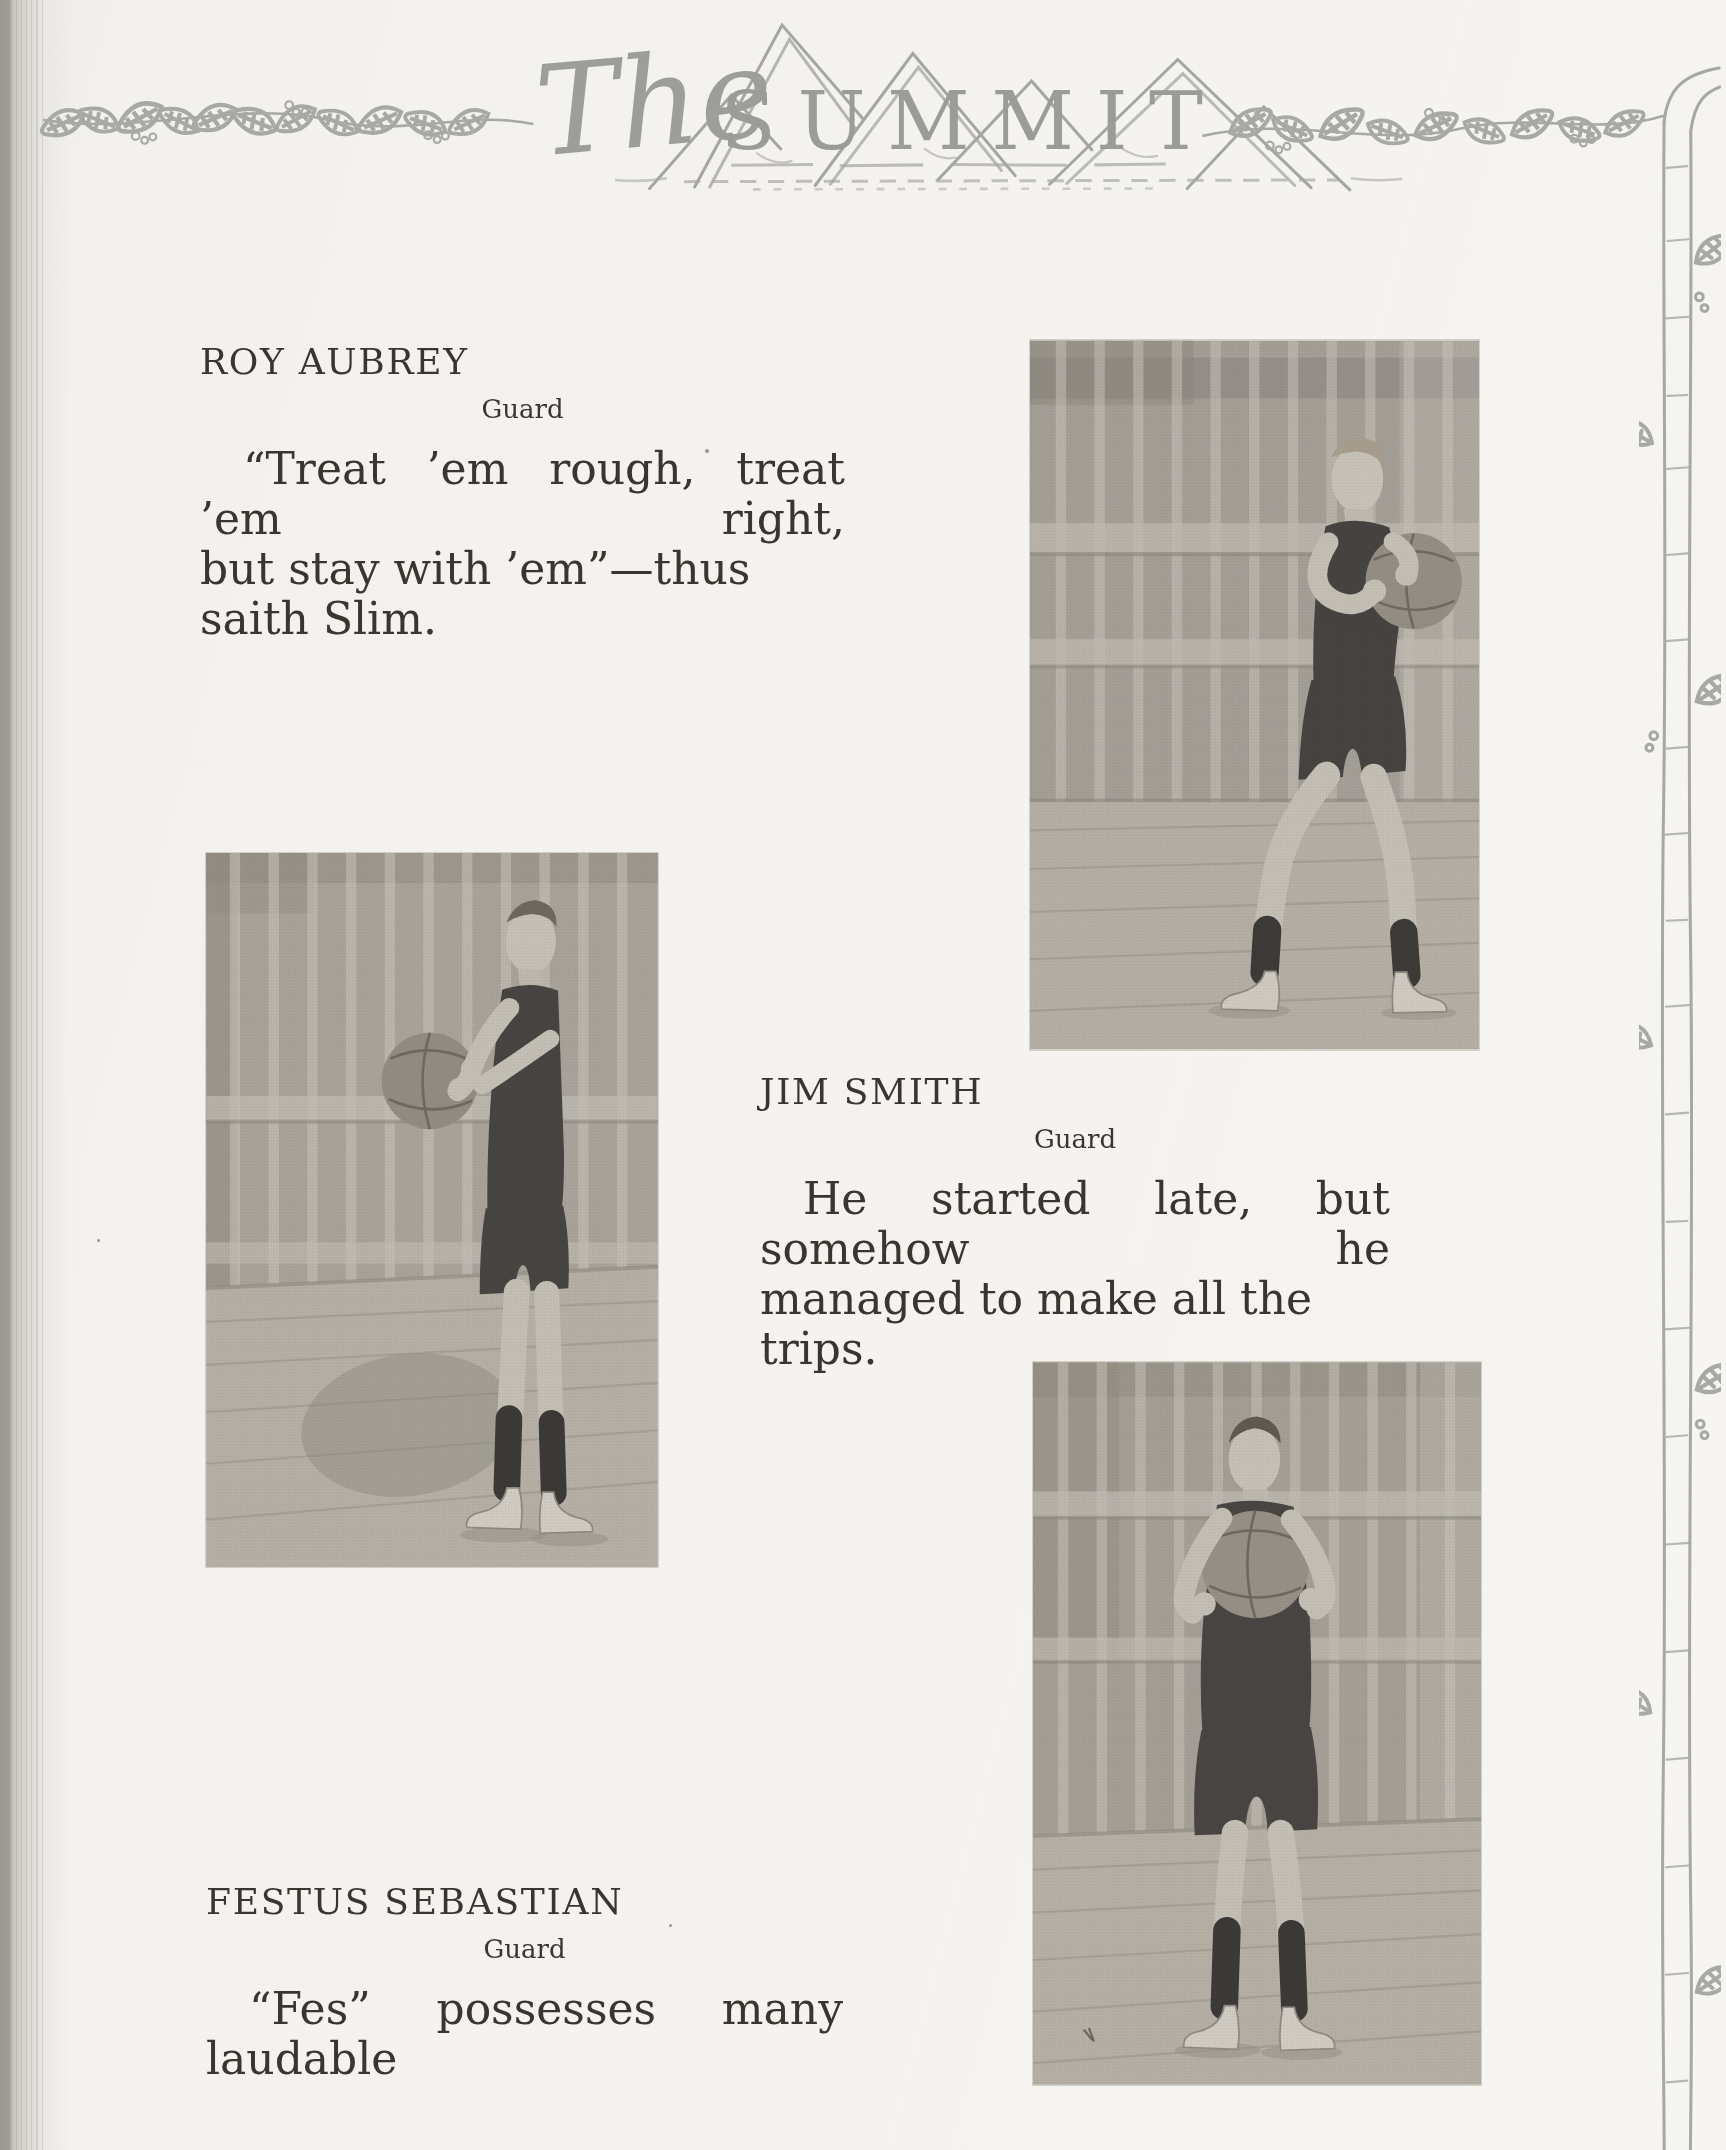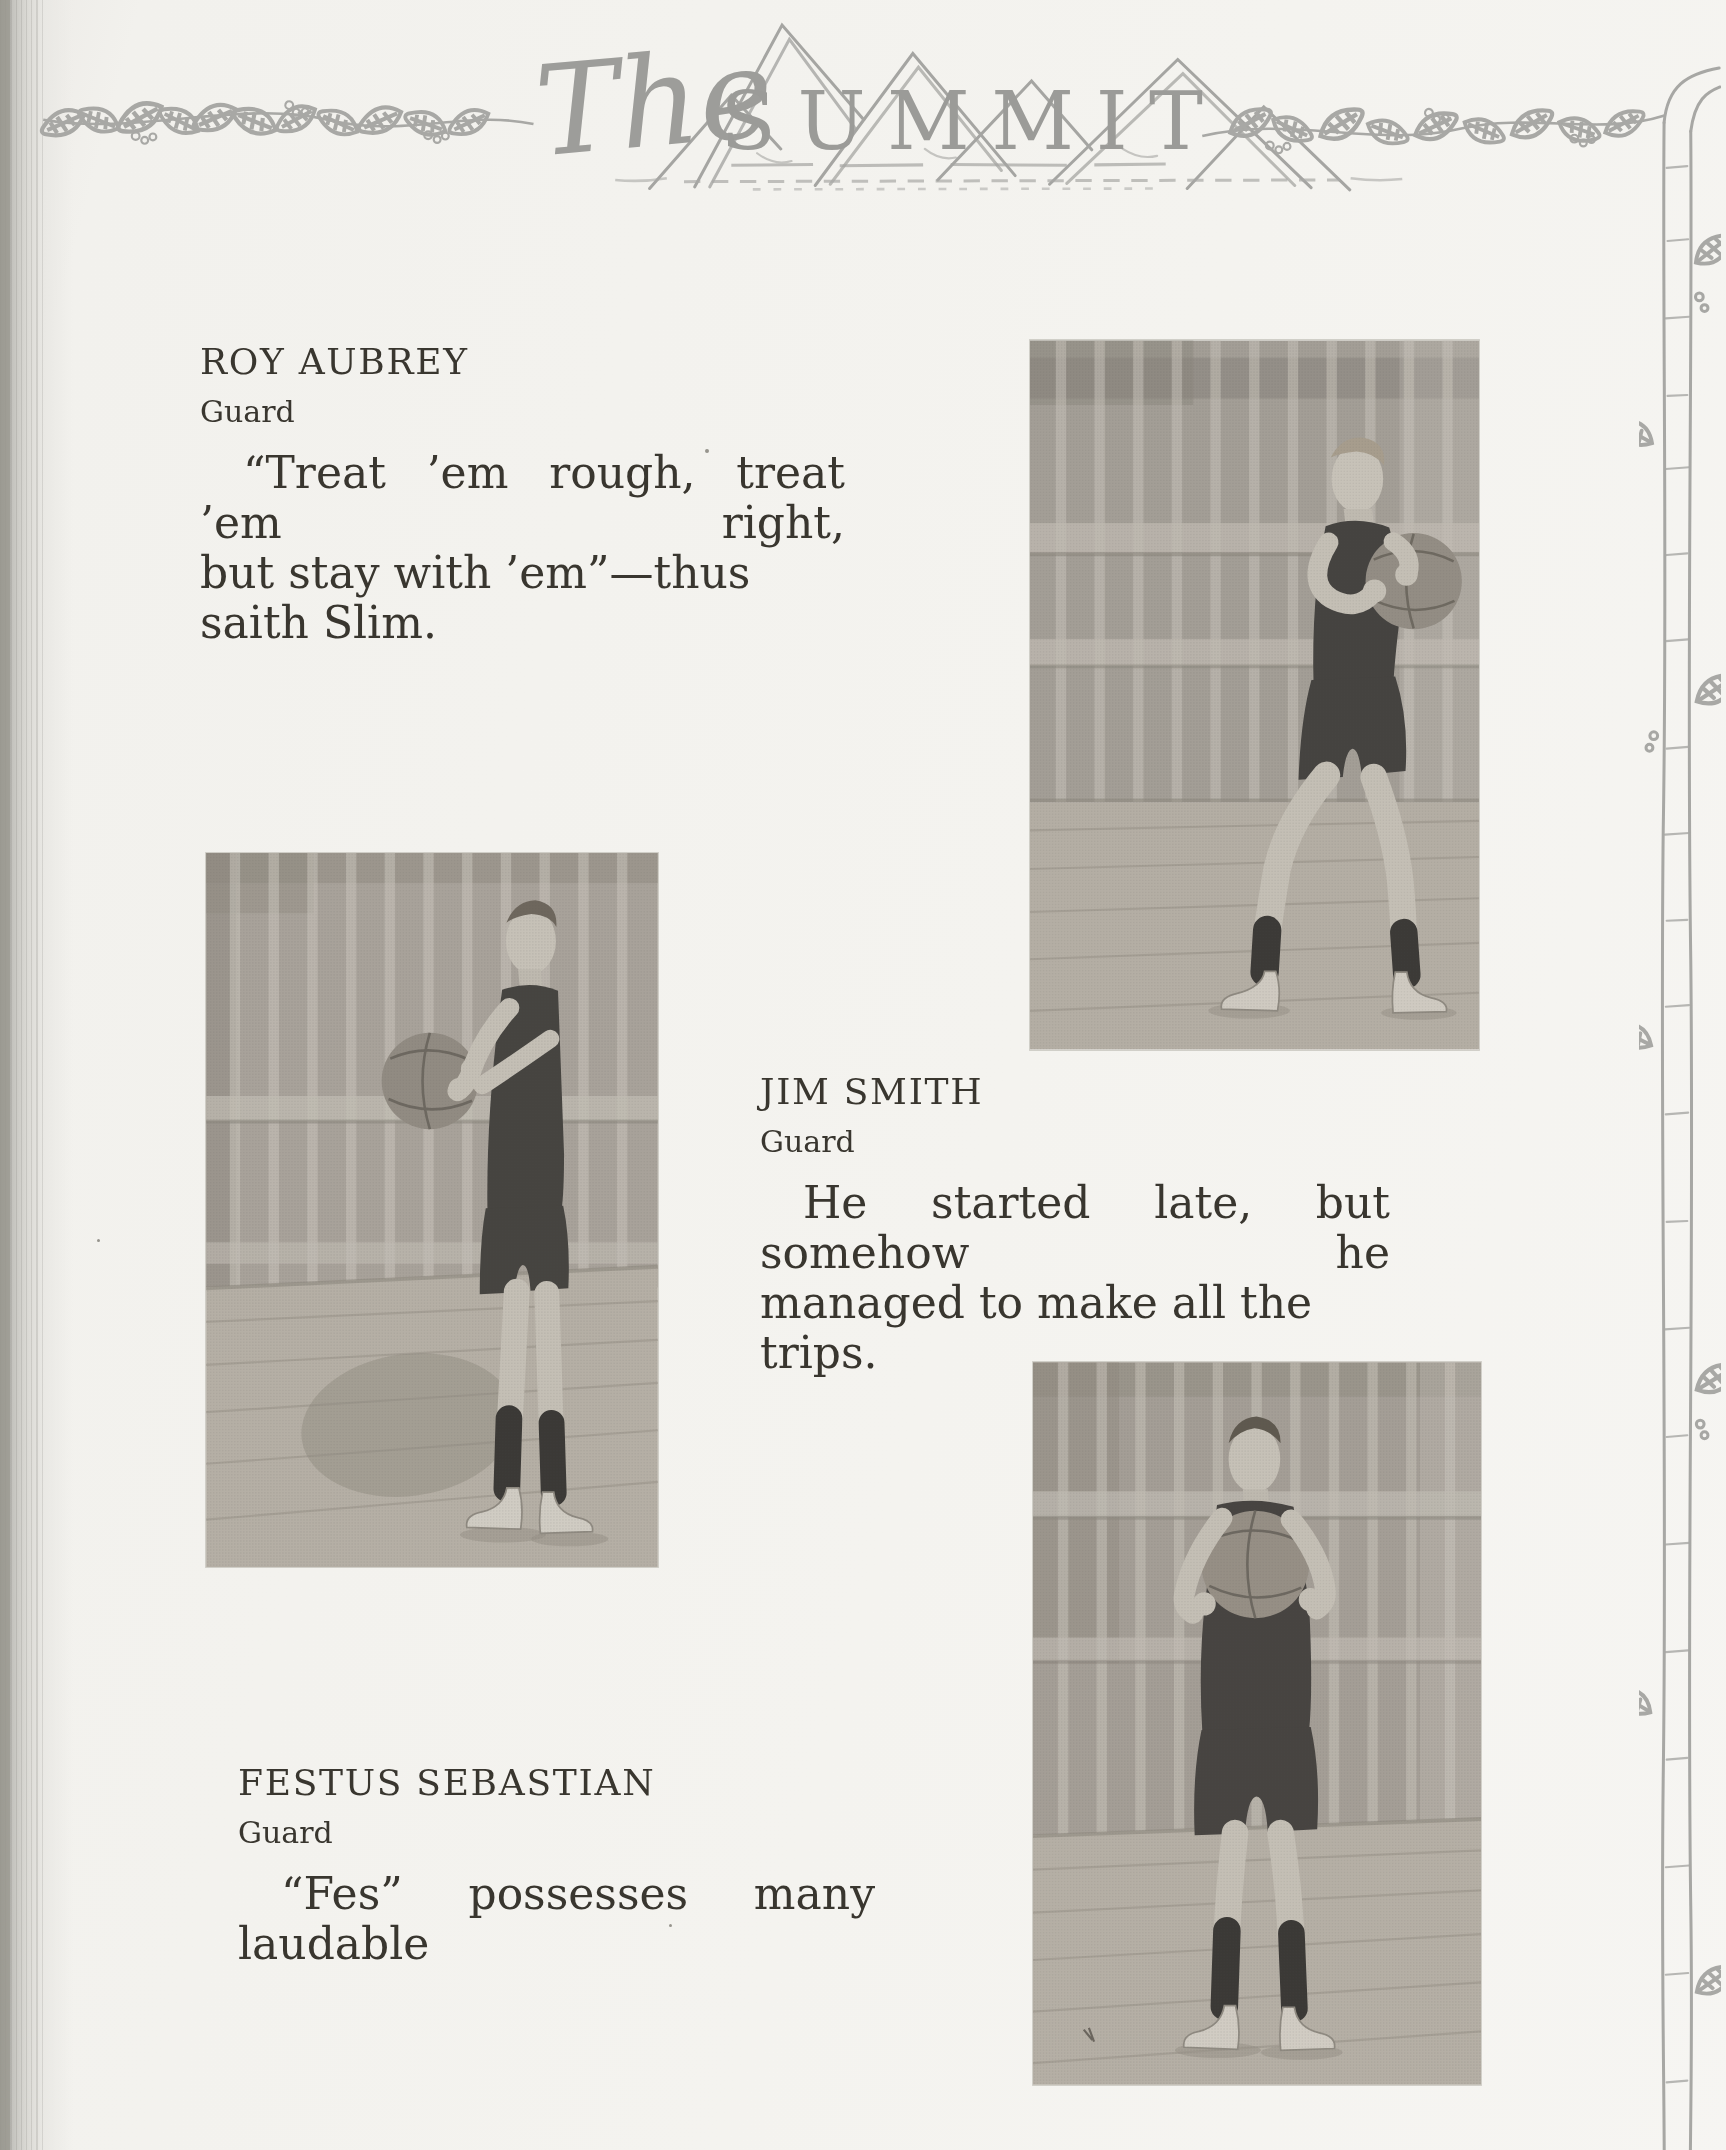--- a/index.html
+++ b/index.html
@@ -1,21 +1,21 @@
 <!DOCTYPE html>
 <html style="font-size:6.9px"><head>
 <meta charset="utf-8">
 <style>
   html,body{margin:0;padding:0;background:#dddcd8;}
   #page{position:relative;width:1726px;height:2370px;overflow:hidden;
         background:linear-gradient(105deg,#eceae6 0%,#f2f1ed 6%,#f4f3ef 55%,#f6f5f2 100%);
         font-family:"DejaVu Serif","Liberation Serif",serif;color:#39362f;}
   .abs{position:absolute;}
   .player-name{font-size:36px;letter-spacing:1.7px;text-align:left;line-height:1.1;white-space:nowrap;}
-  .player-pos{font-size:30px;text-align:left;margin-top:13.8px;line-height:1.1;}
+  .player-pos{font-size:26px;text-align:center;margin-top:13.8px;line-height:1.1;}
   .player-quote{font-size:44px;line-height:50px;margin-top:20px;text-align:justify;}
   .q1{text-indent:43px;text-align:justify;text-align-last:justify;}
   .q2{text-align:left;text-align-last:left;}
   .speck{position:absolute;background:#6f6c64;border-radius:50%;opacity:.7;}
   .gutter{left:0;top:0;width:73px;height:2370px;
       background:linear-gradient(90deg,#a8a7a2 0px,#c2c1bc 11.2px,#d9d8d3 26px,#e9e8e4 43px,rgba(244,243,239,0) 73px);}
   .gutter-streaks{left:0;top:0;width:47px;height:2370px;opacity:.5;
       background:repeating-linear-gradient(90deg,rgba(110,108,103,.35) 0 1.3px,rgba(110,108,103,0) 1.3px 5.2px);}
   .gutter-core{left:0;top:0;width:9.5px;height:2370px;background:#98978f;opacity:.8;}
   .photo{box-shadow:0 0 0 0.9px rgba(130,125,115,.35);}
@@ -173,21 +173,21 @@
 
   <div class="abs" style="left:760px;top:1072px;width:630px;">
     <div class="player-name">JIM SMITH</div>
     <div class="player-pos">Guard</div>
     <div class="player-quote">
       <div class="q1">He started late, but somehow he</div>
       <div class="q2">managed to make all the trips.</div>
     </div>
   </div>
 
-  <div class="abs" style="left:206px;top:1763px;width:637px;margin-left:32px;">
+  <div class="abs" style="left:206px;top:1882px;width:637px;">
     <div class="player-name">FESTUS SEBASTIAN</div>
     <div class="player-pos">Guard</div>
     <div class="player-quote">
       <div class="q1">“Fes”  possesses  many  laudable</div>
     </div>
   </div>
 
   <div class="abs photo" style="left:1030px;top:340px;width:449px;height:710px;">
     <svg width="449" height="710" viewBox="0 0 1045 1650">
       <defs>

